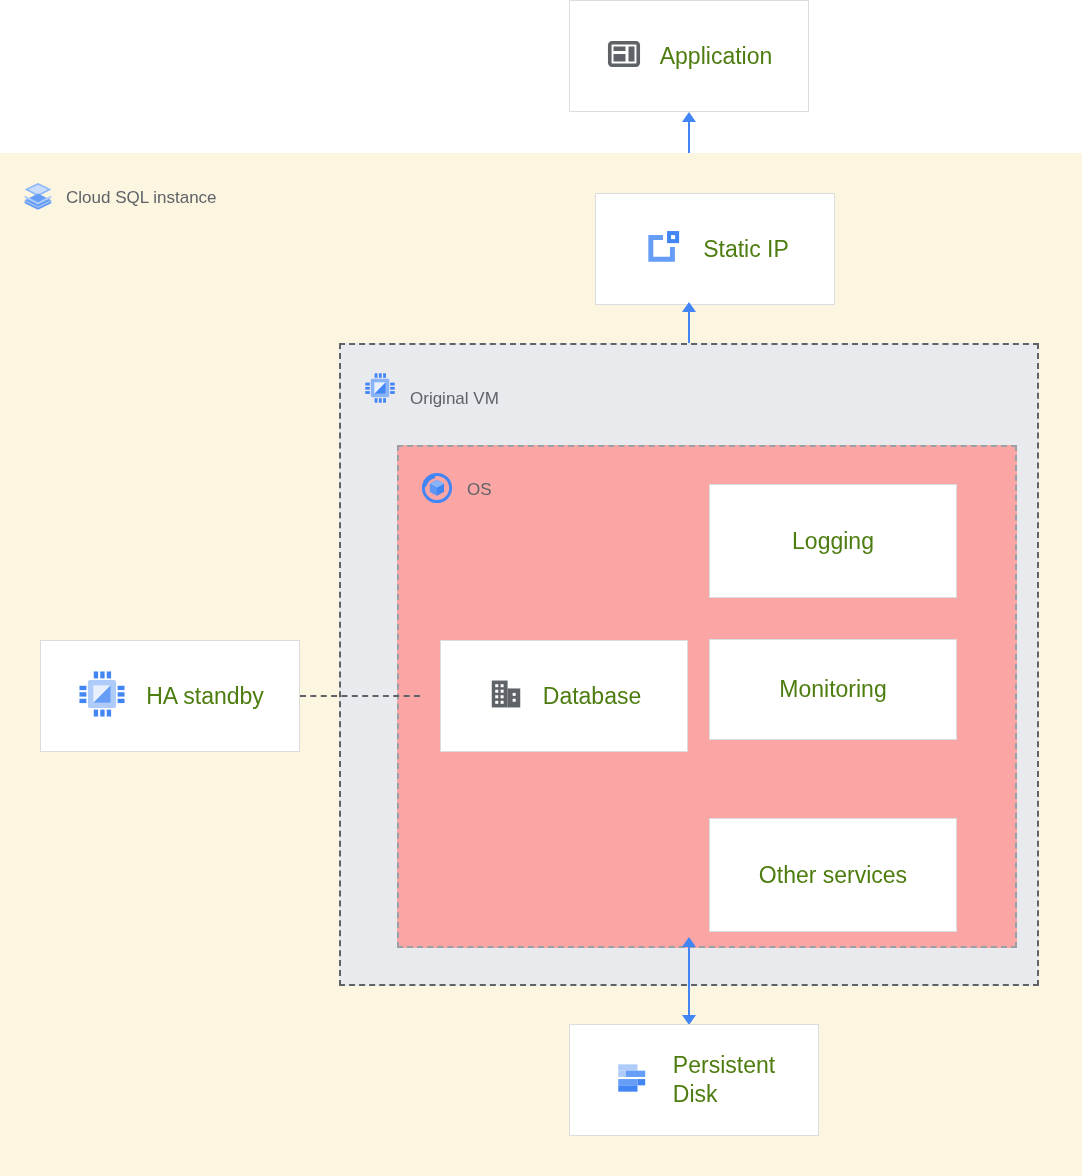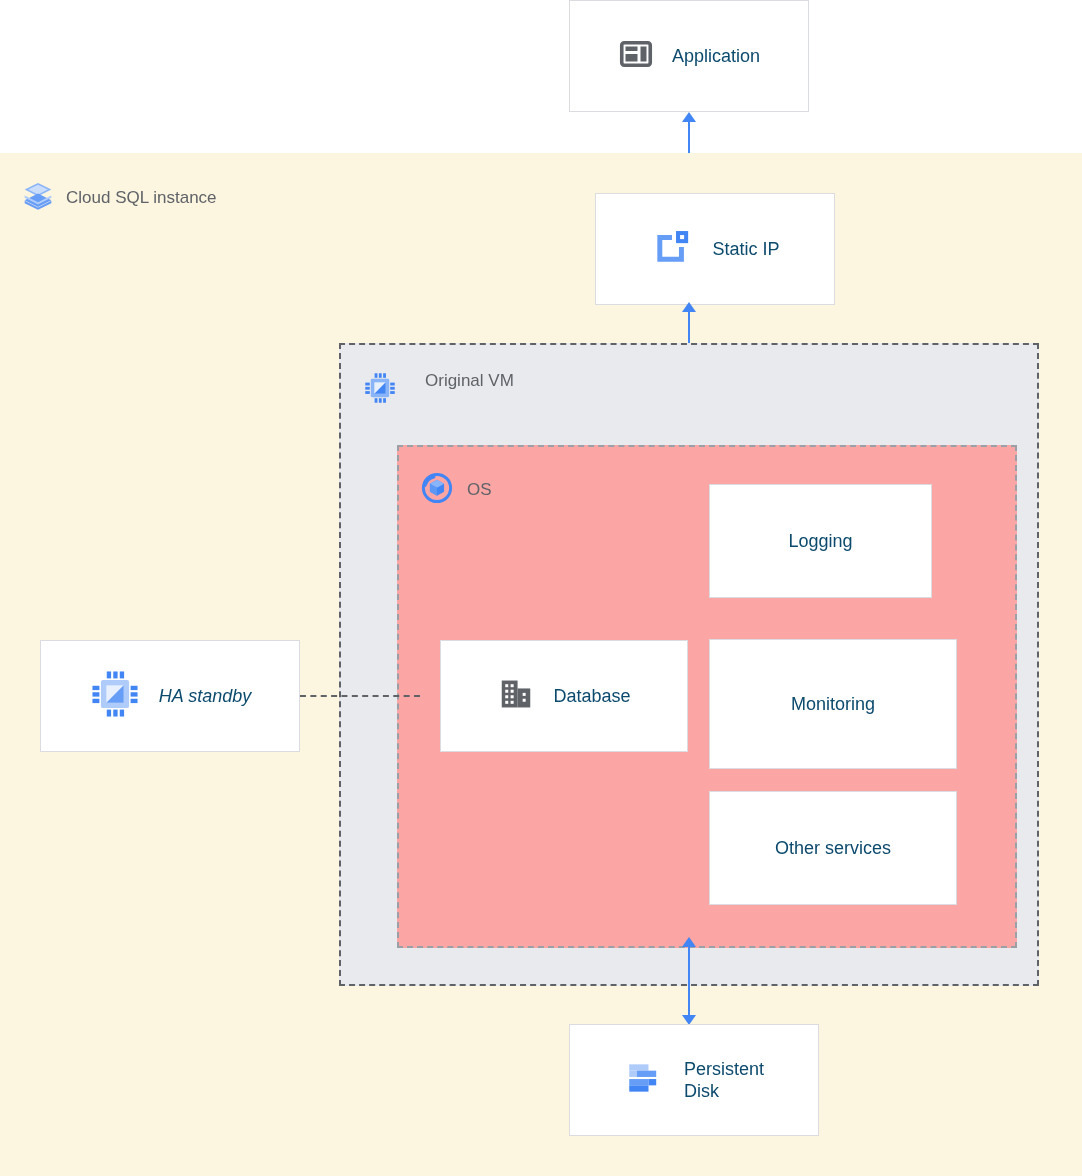--- a/index.html
+++ b/index.html
@@ -44,22 +44,22 @@
     width: 700px;
     height: 643px;
     background: #e8eaed;
     border: 2px dashed #5f6368;
   }
   .vm-header {
     position: absolute;
     left: 22px;
     top: 26px;
     display: flex;
-    align-items: flex-start;
-    gap: 28px;
+    align-items: flex-end;
+    gap: 13px;
   }
   .vm-label {
     font-size: 17px;
     color: #5f6368;
     white-space: nowrap;
   }
 
   .os-container {
     position: absolute;
     left: 56px;
@@ -91,34 +91,34 @@
     display: flex;
     align-items: center;
     justify-content: center;
   }
   .node-inner {
     display: flex;
     align-items: center;
     gap: 18px;
   }
   .node-label {
-    font-size: 18px;
-    color: #0c4a6e;
+    font-size: 23px;
+    color: #4d7c0f;
     line-height: 1.25;
     white-space: pre-line;
   }
   .node-label.centered { text-align: center; }
 
   #node-application { left: 569px; top: 0px;    width: 240px; height: 112px; }
   #node-static-ip   { left: 595px; top: 193px;  width: 240px; height: 112px; }
-  #node-ha-standby  { left: 40px;  top: 640px;  width: 260px; height: 112px; font-style: italic; }
+  #node-ha-standby  { left: 40px;  top: 640px;  width: 260px; height: 112px; }
   #node-database    { left: 440px; top: 640px;  width: 248px; height: 112px; }
-  #node-logging     { left: 709px; top: 484px;  width: 223px; height: 114px; }
-  #node-monitoring  { left: 709px; top: 639px;  width: 248px; height: 130px; }
-  #node-other       { left: 709px; top: 791px;  width: 248px; height: 114px; }
+  #node-logging     { left: 709px; top: 484px;  width: 248px; height: 114px; }
+  #node-monitoring  { left: 709px; top: 639px;  width: 248px; height: 101px; }
+  #node-other       { left: 709px; top: 818px;  width: 248px; height: 114px; }
   #node-persistent  { left: 569px; top: 1024px; width: 250px; height: 112px; }
 
   
   .arrow-vert {
     position: absolute;
     left: 688px;
     width: 2px;
     background: #4285f4;
   }
   .arrow-head {

